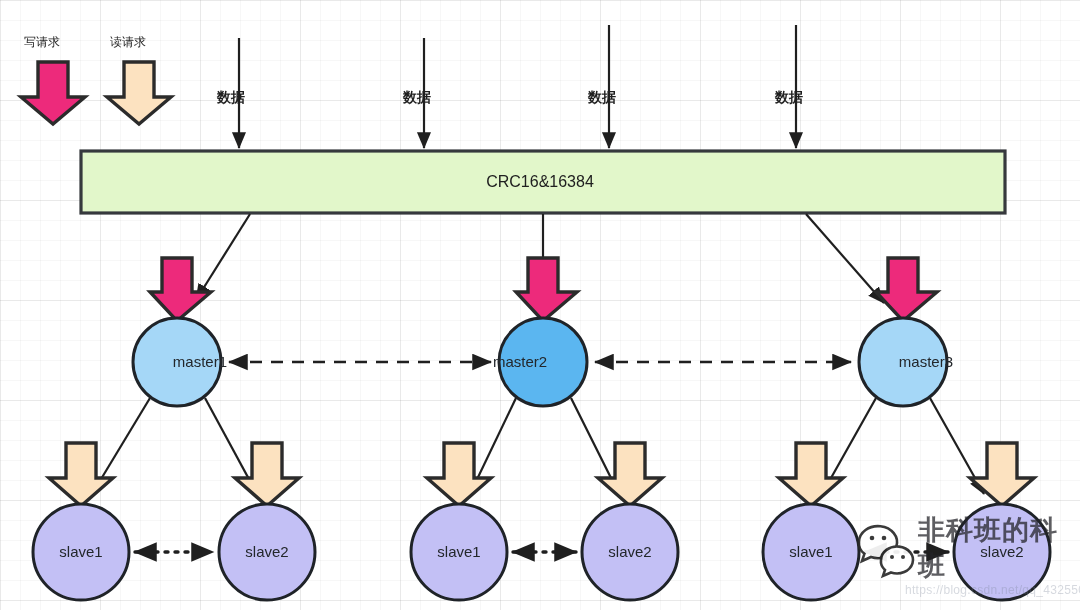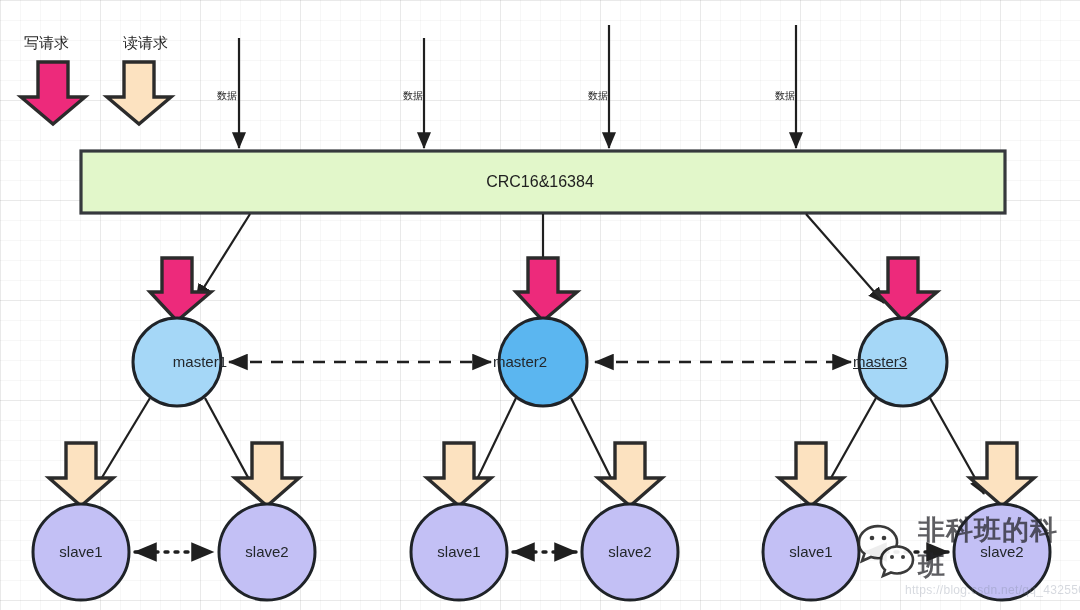--- a/index.html
+++ b/index.html
@@ -22,22 +22,22 @@
     background-position:0 0,0 0,0 0,0 0;
   }
   svg#art{position:absolute;left:0;top:0;width:1080px;height:610px;}
   .lbl{
     position:absolute;
     color:#1f1f1f;
     white-space:nowrap;
     pointer-events:none;
   }
   .cjk{font-family:"DejaVu Sans","Liberation Sans",sans-serif;}
-  .legend-label{font-size:15px;}
-  .data-label{font-size:10px;}
+  .legend-label{font-size:12px;}
+  .data-label{font-size:14px;font-weight:bold;}
   .box-label{font-size:16px;color:#202020;}
   .node-label{font-size:15px;color:#23272b;}
   .wm-url{
     position:absolute;
     font-size:12px;
     color:rgba(120,128,150,0.30);
     letter-spacing:0.3px;
     white-space:nowrap;
   }
   .wm-brand{
@@ -205,32 +205,32 @@
       <path d="M878,543 m-19,-1 a19,16 0 1,1 12,15 l-9,4 l2.4,-7.2 a16,14 0 0,1 -5.4,-11.8 z" fill="#ffffff" stroke="#2a2a2a" stroke-width="2.6"></path>
       <circle cx="872" cy="538" r="2.3" fill="#2a2a2a"></circle>
       <circle cx="884" cy="538" r="2.3" fill="#2a2a2a"></circle>
       <path d="M897,560 m-16,0 a16,13.5 0 1,1 10,12.5 l-8,3.4 l2,-6 a13.5,12 0 0,1 -4,-9.9 z" fill="#ffffff" stroke="#2a2a2a" stroke-width="2.6"></path>
       <circle cx="892" cy="557" r="2" fill="#2a2a2a"></circle>
       <circle cx="903" cy="557" r="2" fill="#2a2a2a"></circle>
     </g>
   </svg>
 
   <div class="lbl cjk legend-label" style="left:24px;top:34px;">写请求</div>
-  <div class="lbl cjk legend-label" style="left:123px;top:34px;">读请求</div>
+  <div class="lbl cjk legend-label" style="left:110px;top:34px;">读请求</div>
 
   <div class="lbl cjk data-label" style="left:217px;top:89px;">数据</div>
   <div class="lbl cjk data-label" style="left:403px;top:89px;">数据</div>
   <div class="lbl cjk data-label" style="left:588px;top:89px;">数据</div>
   <div class="lbl cjk data-label" style="left:775px;top:89px;">数据</div>
 
   <div class="lbl box-label" style="left:0;top:173px;width:1080px;text-align:center;">CRC16&amp;16384</div>
 
   <div class="lbl node-label" style="left:127px;top:353px;width:100px;text-align:right;">master1</div>
   <div class="lbl node-label" style="left:493px;top:353px;width:100px;text-align:left;">master2</div>
-  <div class="lbl node-label" style="left:853px;top:353px;width:100px;text-align:left;text-decoration:underline;">master3</div>
+  <div class="lbl node-label" style="left:853px;top:353px;width:100px;text-align:right;">master3</div>
 
   <div class="lbl node-label" style="left:31px;top:543px;width:100px;text-align:center;">slave1</div>
   <div class="lbl node-label" style="left:217px;top:543px;width:100px;text-align:center;">slave2</div>
   <div class="lbl node-label" style="left:409px;top:543px;width:100px;text-align:center;">slave1</div>
   <div class="lbl node-label" style="left:580px;top:543px;width:100px;text-align:center;">slave2</div>
   <div class="lbl node-label" style="left:761px;top:543px;width:100px;text-align:center;">slave1</div>
   <div class="lbl node-label" style="left:952px;top:543px;width:100px;text-align:center;">slave2</div>
 
   <div class="wm-brand" style="left:918px;top:548px;transform:translateY(-50%);align-items:flex-end;">
     <span class="wm-text">非科班的科班</span>

